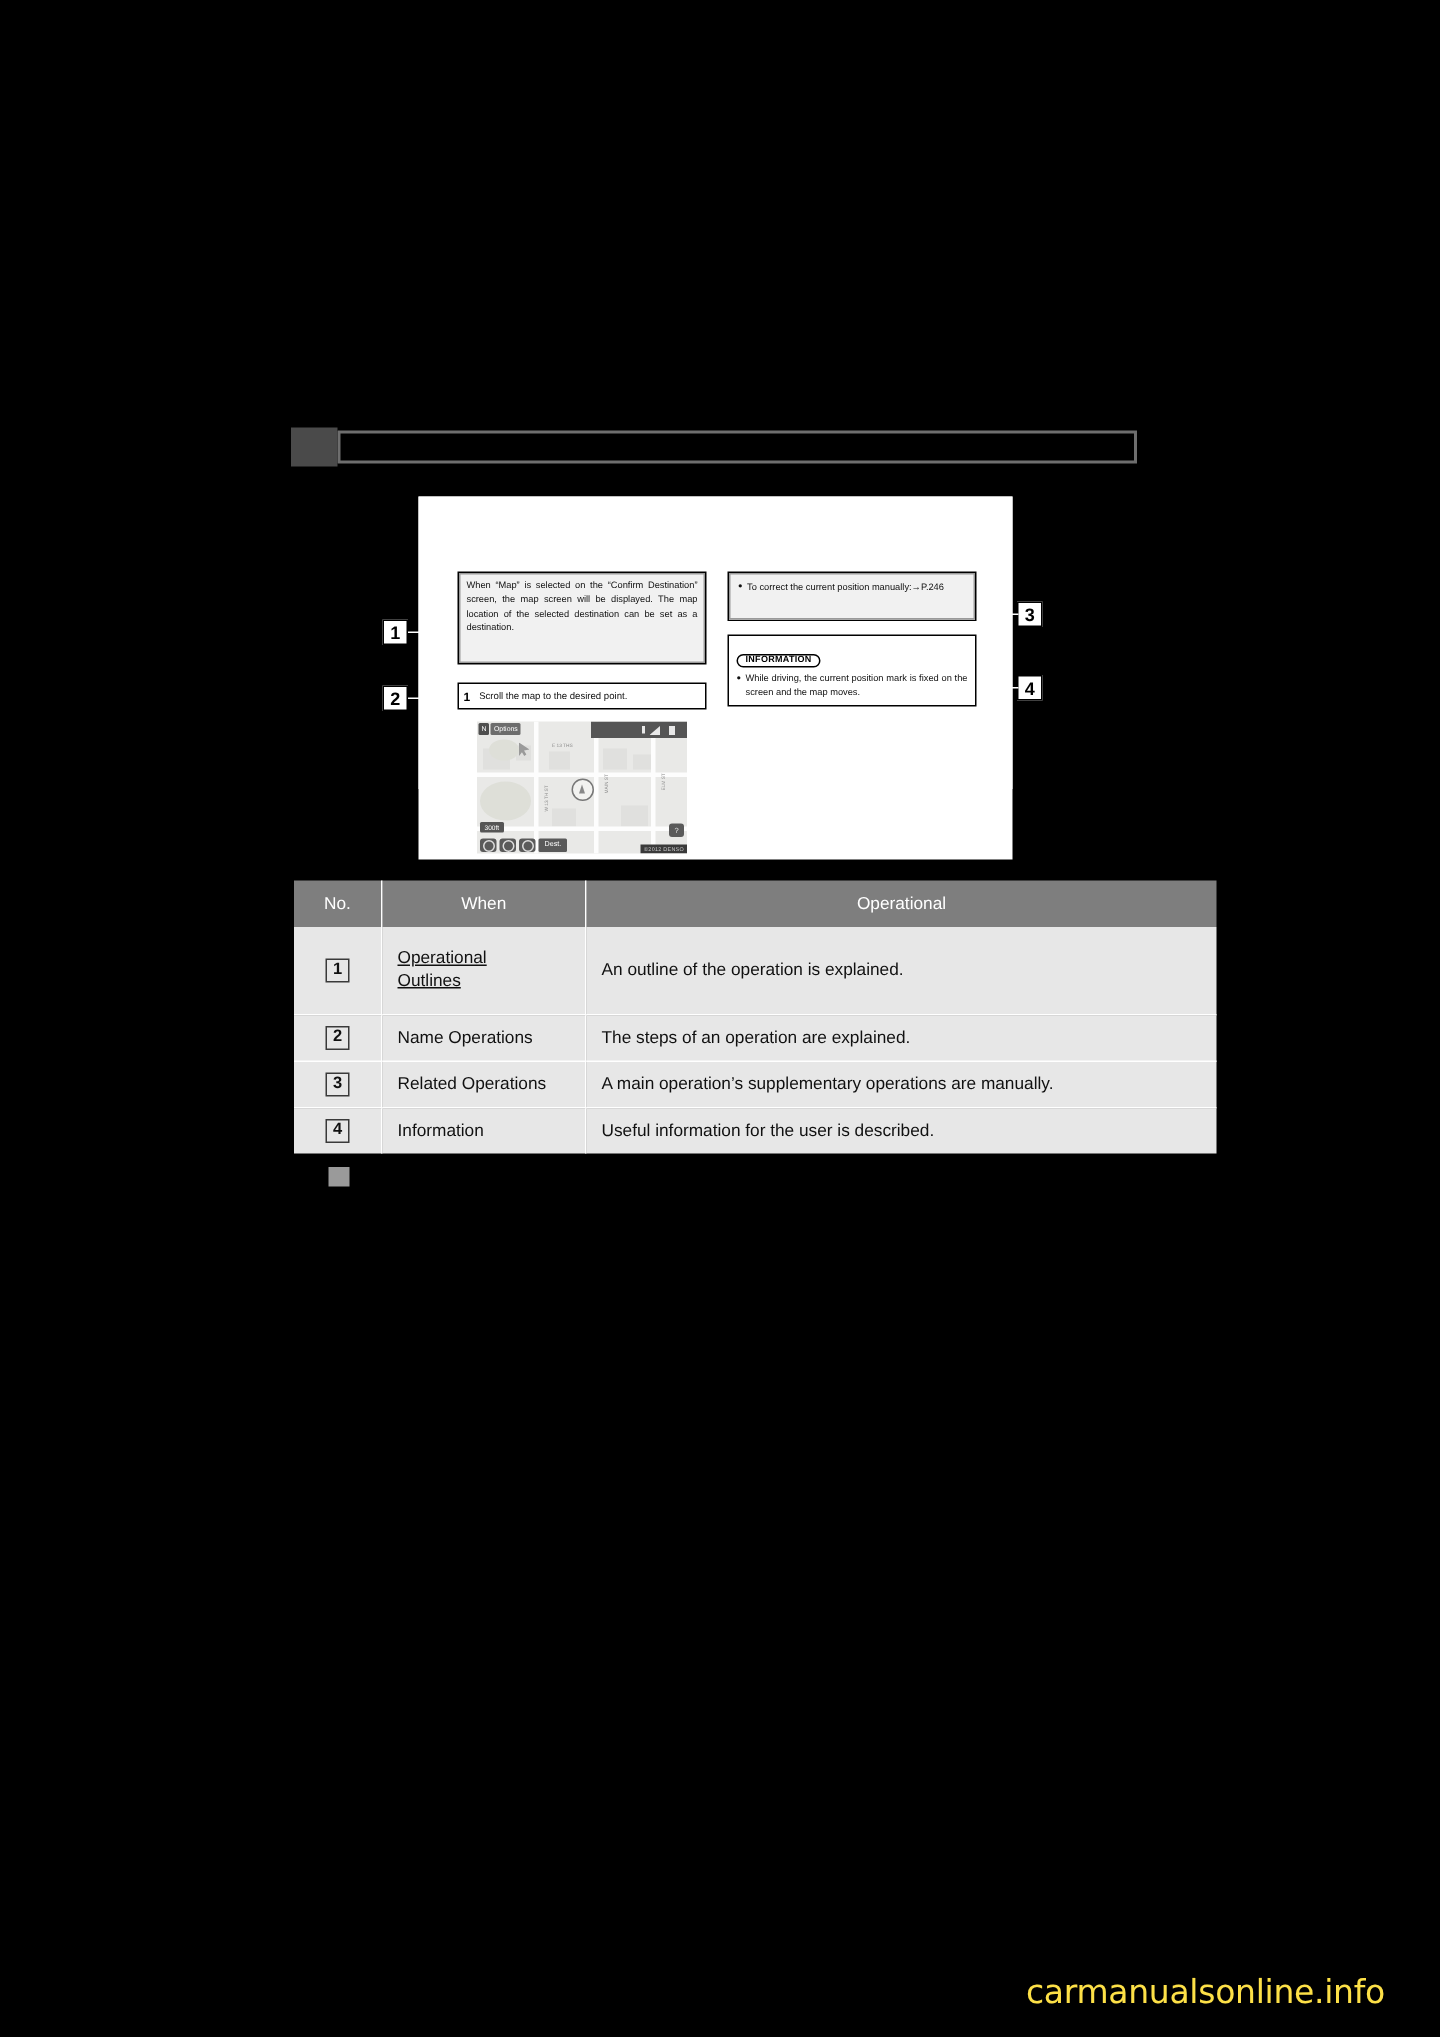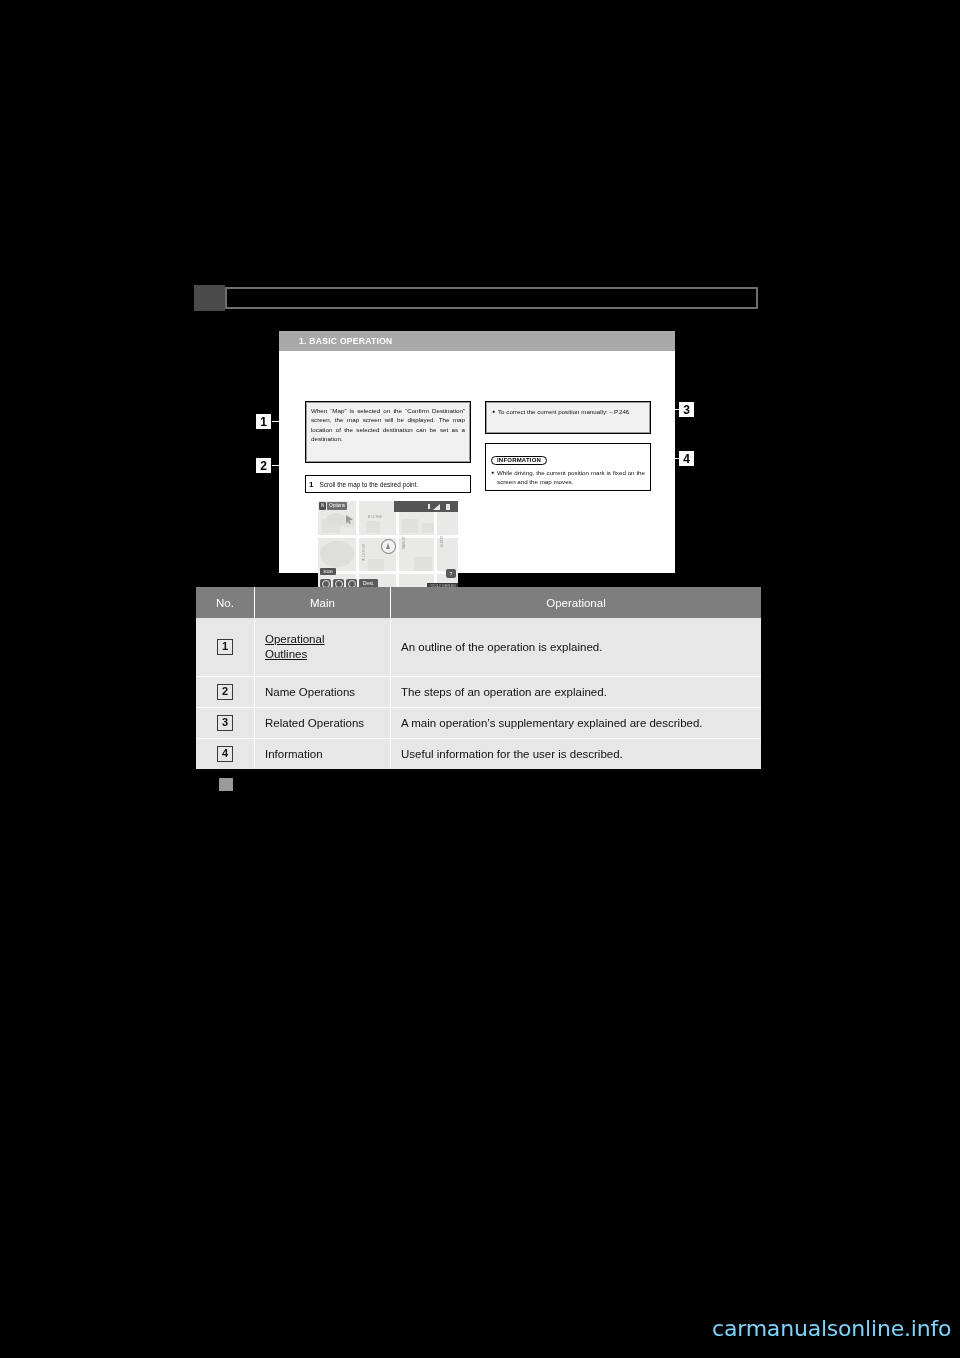--- a/index.html
+++ b/index.html
@@ -141,21 +141,21 @@
   .marker{
     position:absolute;width:17px;height:17px;background:#fff;
     border:1.8px solid #000;box-sizing:border-box;
     display:flex;align-items:center;justify-content:center;
     font-size:12px;font-weight:bold;color:#000;line-height:1;
   }
   .leader{position:absolute;background:#fff;height:1.4px;}
 
   
   #spec-table{
-    position:absolute;left:196px;top:587px;width:565px;
+    position:absolute;left:196px;top:587px;width:615px;
     border-collapse:collapse;table-layout:fixed;
   }
   #spec-table th{
     background:#7e7e7e;color:#fff;font-weight:normal;font-size:11.5px;
     height:29px;border-right:1px solid #fff;border-bottom:0;
   }
   #spec-table th:last-child{border-right:0;}
   #spec-table td{
     background:#e7e7e7;font-size:11.5px;color:#111;
     border-right:1px solid #fff;border-bottom:1px solid #fff;
@@ -174,36 +174,35 @@
   .row-tall td{height:44px;}
   .nm-two{line-height:15px;text-decoration:underline;}
 
   
   #page-marker{
     position:absolute;left:219px;top:778px;width:14px;height:13px;background:#9a9a9a;
   }
 
   
   #watermark{
-    position:absolute;left:712px;top:1316px;
-    font-size:22px;color:#7dd3fc;letter-spacing:-0.2px;
+    position:absolute;left:684px;top:1316px;
+    font-size:22px;color:#fde047;letter-spacing:-0.2px;
     font-family:"DejaVu Sans",sans-serif;
   }
 </style>
 </head>
 <body>
 
 <div id="chapter-bar">
   <div id="chapter-tab"></div>
   <div id="chapter-strip"></div>
 </div>
 
 <div id="figure">
 
-  <div id="fig-section">1. BASIC OPERATION</div>
 
   <div id="fig-body">
 
     <div class="box" id="box-outlines">
       <div class="box-inner">
         <div class="txt">When “Map” is selected on the “Confirm Destination” screen, the map screen will be displayed. The map location of the selected destination can be set as a destination.</div>
       </div>
     </div>
 
     <div class="box" id="box-main">
@@ -298,21 +297,21 @@
 <div class="marker" style="left:678px;top:401px;">3</div>
 <div class="leader" style="left:652px;top:409px;width:27px;"></div>
 
 <div class="marker" style="left:678px;top:450px;">4</div>
 <div class="leader" style="left:652px;top:458px;width:27px;"></div>
 
 <table id="spec-table">
   <thead>
     <tr>
       <th class="col-no">No.</th>
-      <th class="col-name">Main</th>
+      <th class="col-name">When</th>
       <th>Operational</th>
     </tr>
   </thead>
   <tbody>
     <tr class="row-tall">
       <td class="cell-no">
         <span class="tmark">1</span>
       </td>
       <td>
         <div class="nm-two">Operational</div>
@@ -325,21 +324,21 @@
         <span class="tmark">2</span>
       </td>
       <td>Name Operations</td>
       <td>The steps of an operation are explained.</td>
     </tr>
     <tr>
       <td class="cell-no">
         <span class="tmark">3</span>
       </td>
       <td>Related Operations</td>
-      <td>A main operation’s supplementary explained are described.</td>
+      <td>A main operation’s supplementary operations are manually.</td>
     </tr>
     <tr>
       <td class="cell-no">
         <span class="tmark">4</span>
       </td>
       <td>Information</td>
       <td>Useful information for the user is described.</td>
     </tr>
   </tbody>
 </table>

